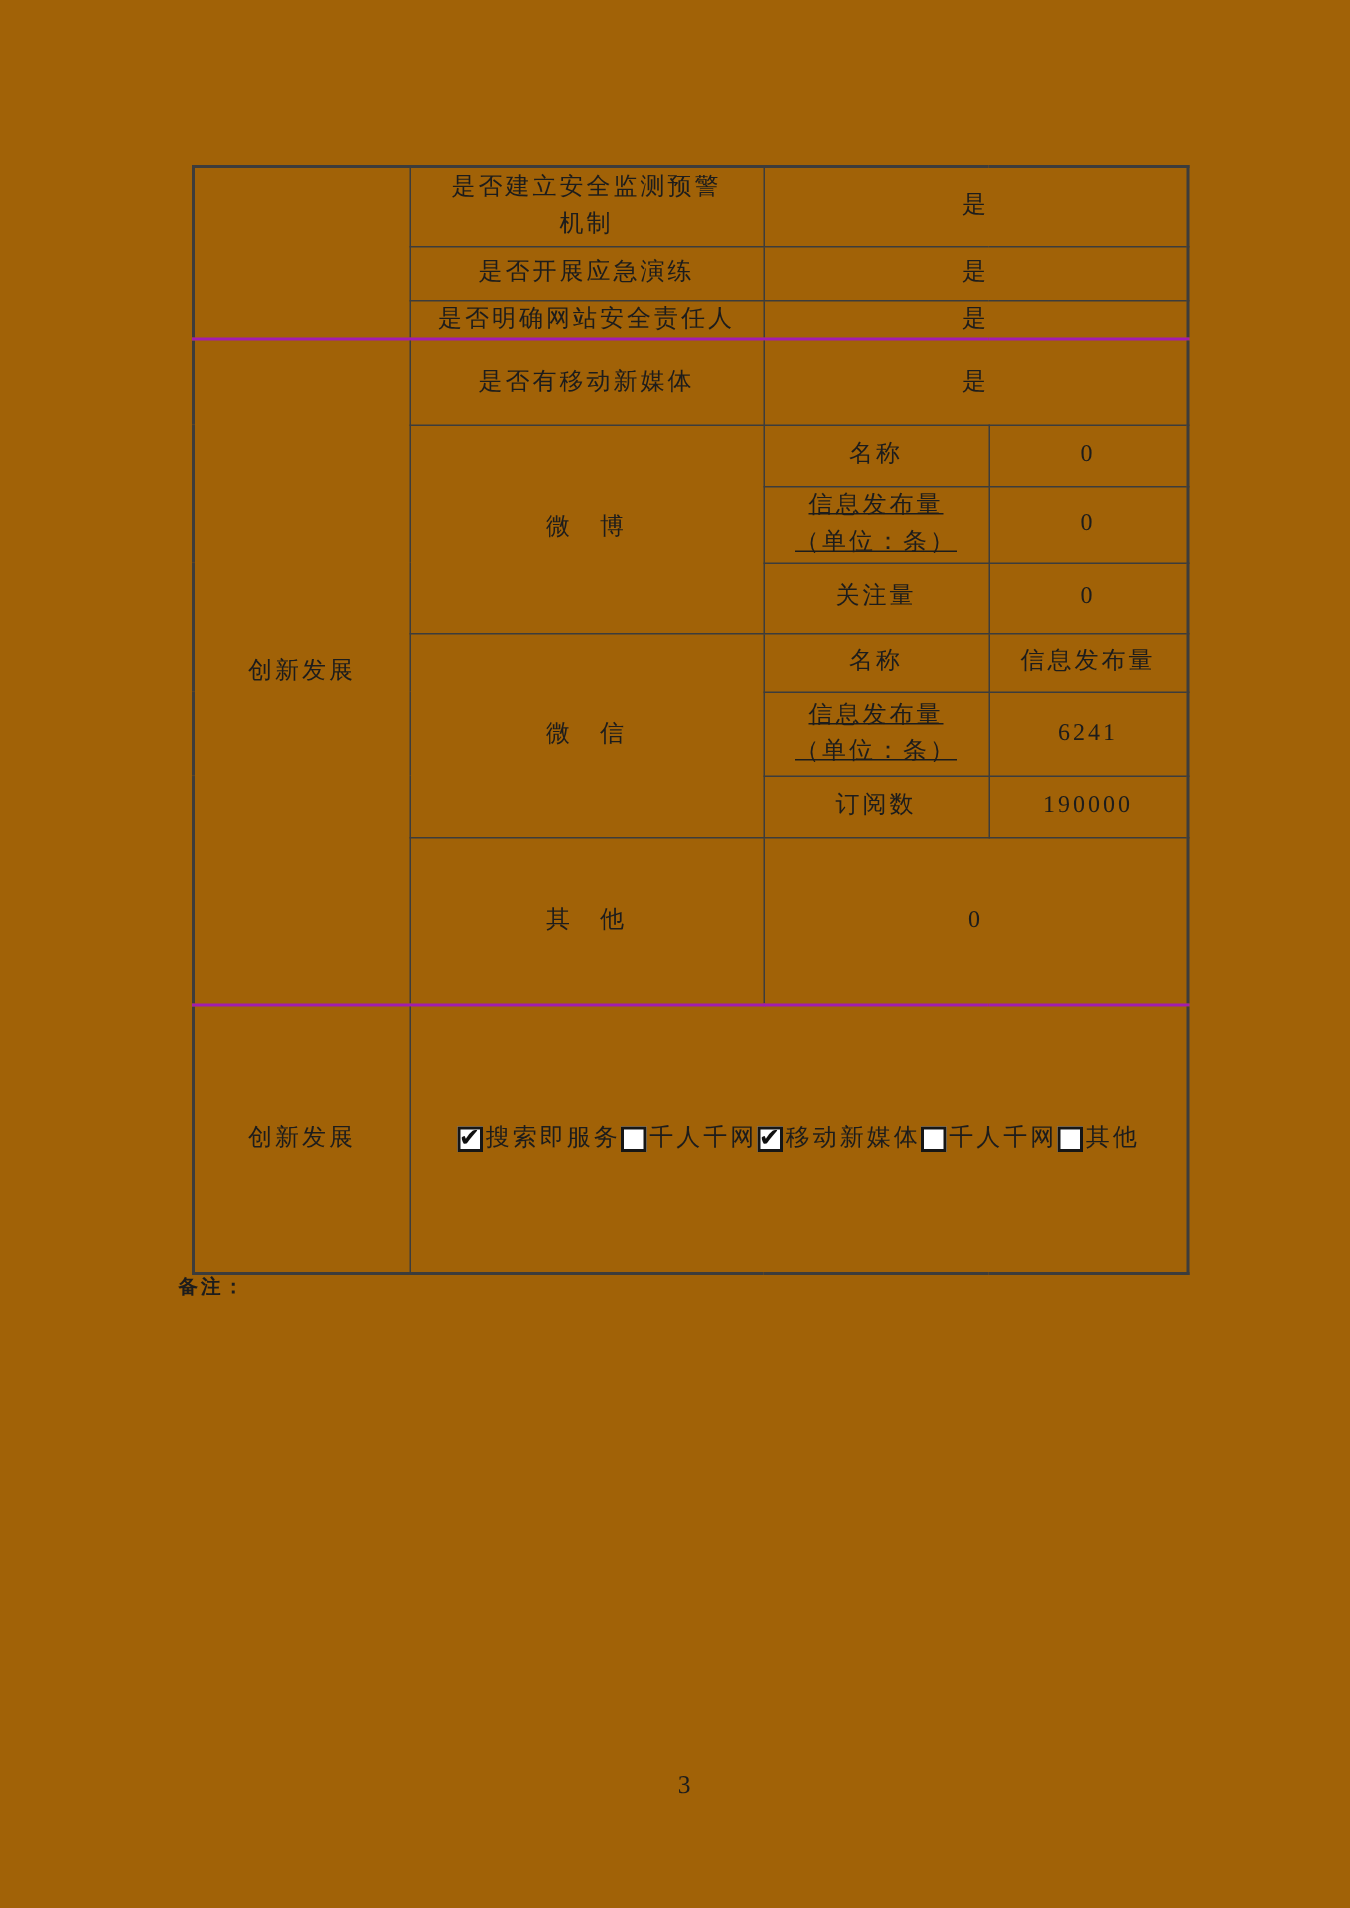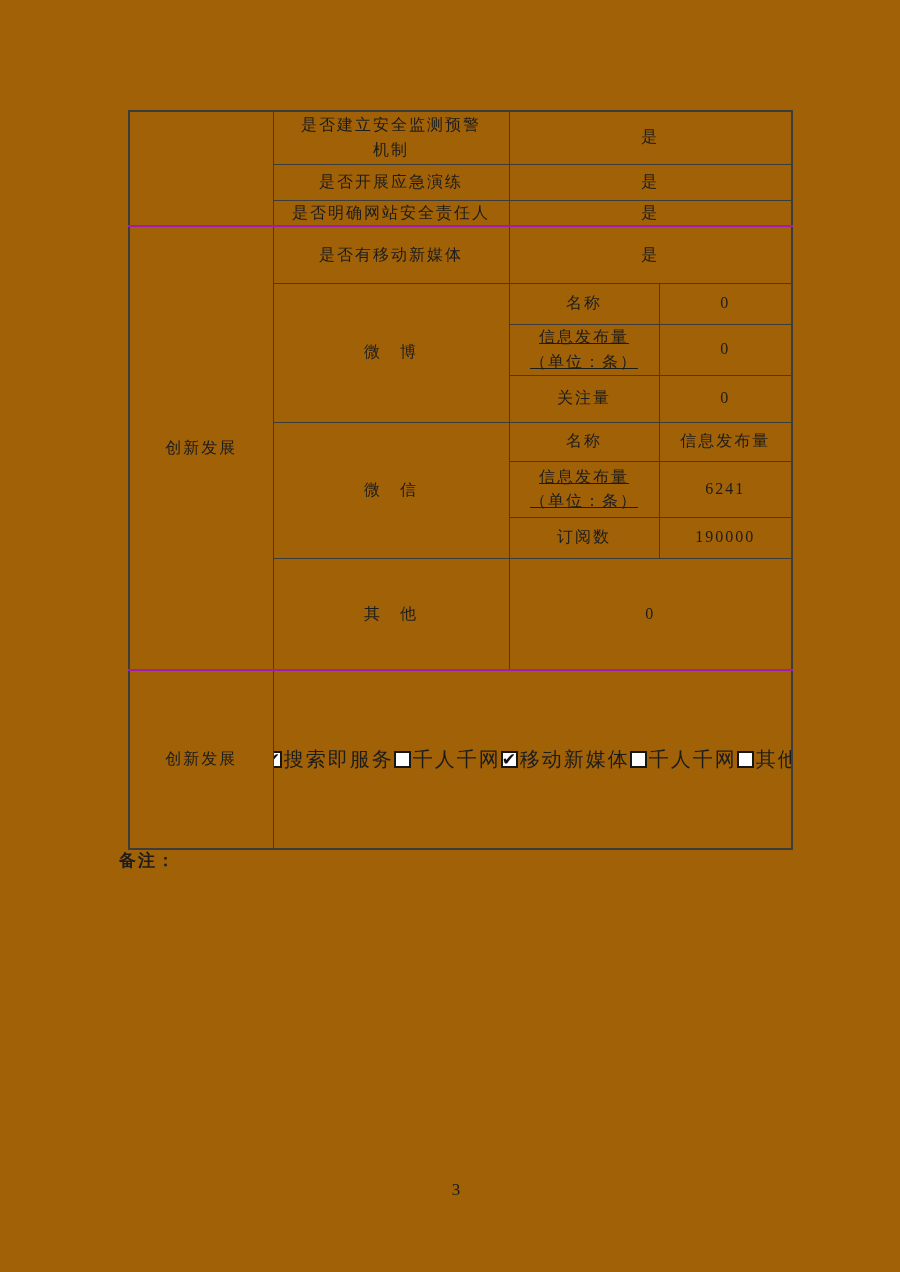--- a/index.html
+++ b/index.html
@@ -40,21 +40,21 @@
   td.leftcell { text-align: left; padding-left: 10px; text-decoration: underline; }
   .cb-line {
     display: flex;
     justify-content: center;
     align-items: center;
     width: 100%;
   }
   .cb-item {
     display: inline-flex;
     align-items: center;
-    font-size: 20px;
+    font-size: 16px;
     letter-spacing: 2px;
     white-space: nowrap;
   }
   .cb {
     position: relative;
     display: inline-block;
     width: 13px;
     height: 13px;
     border: 2px solid #161616;
     margin-right: 2px;
@@ -68,21 +68,21 @@
     top: -7px;
     font-size: 17px;
     font-weight: 700;
     font-family: "DejaVu Sans", sans-serif;
     color: #101010;
   }
   .notes {
     position: absolute;
     left: 119px;
     top: 849px;
-    font-size: 17px;
+    font-size: 13px;
     font-weight: 700;
     letter-spacing: 2px;
     text-align: right;
   }
   .pagenum {
     position: absolute;
     left: 0;
     top: 1180px;
     width: 912px;
     text-align: center;

